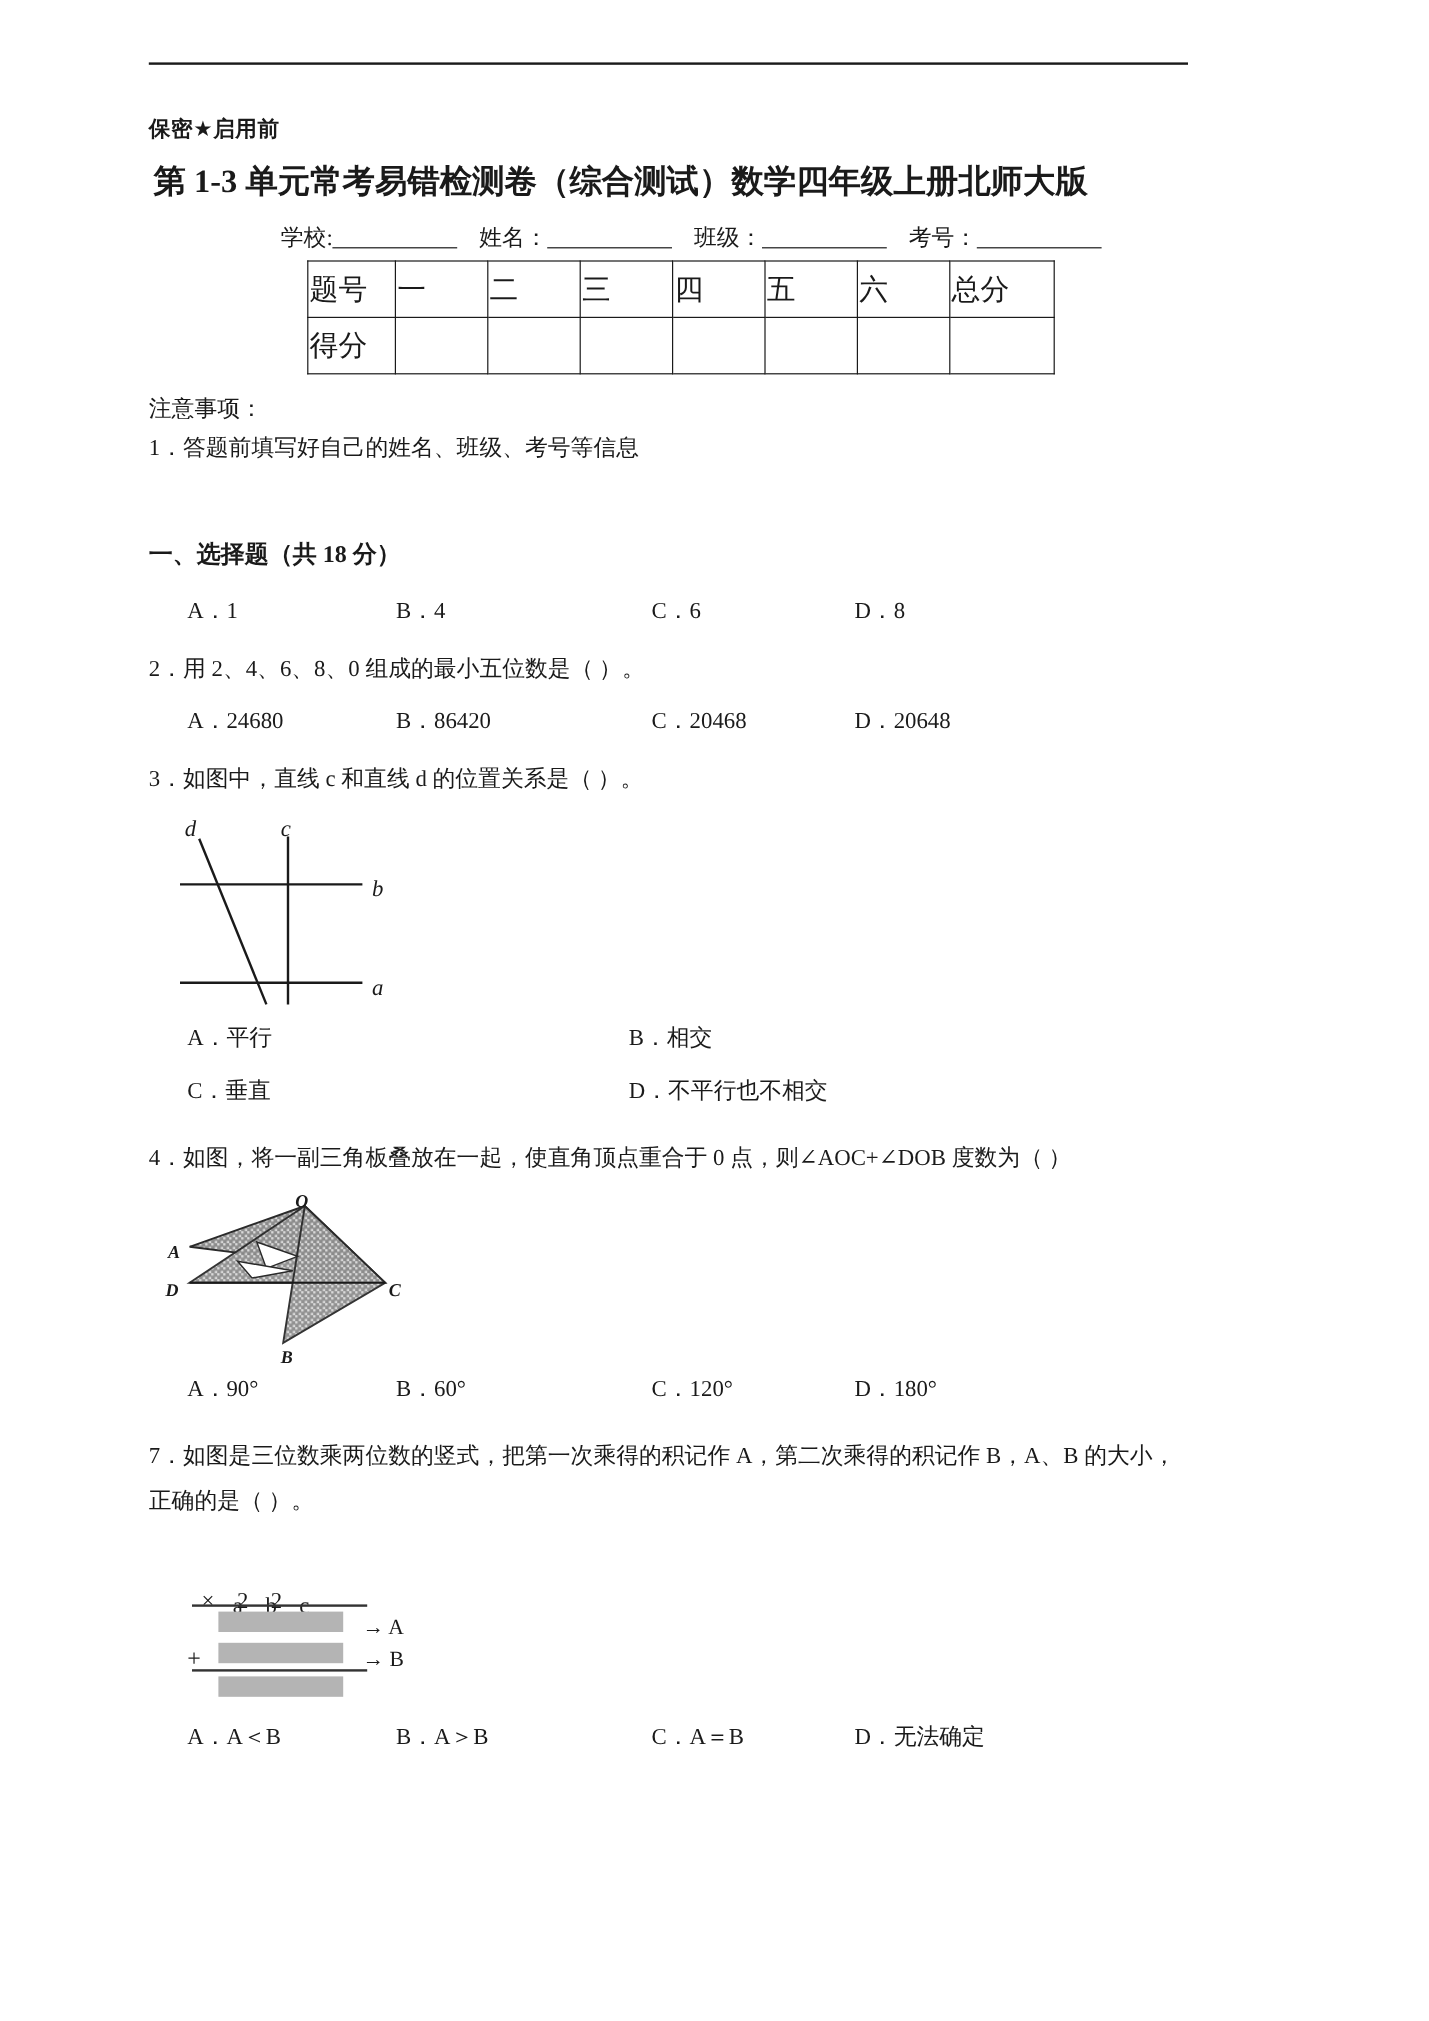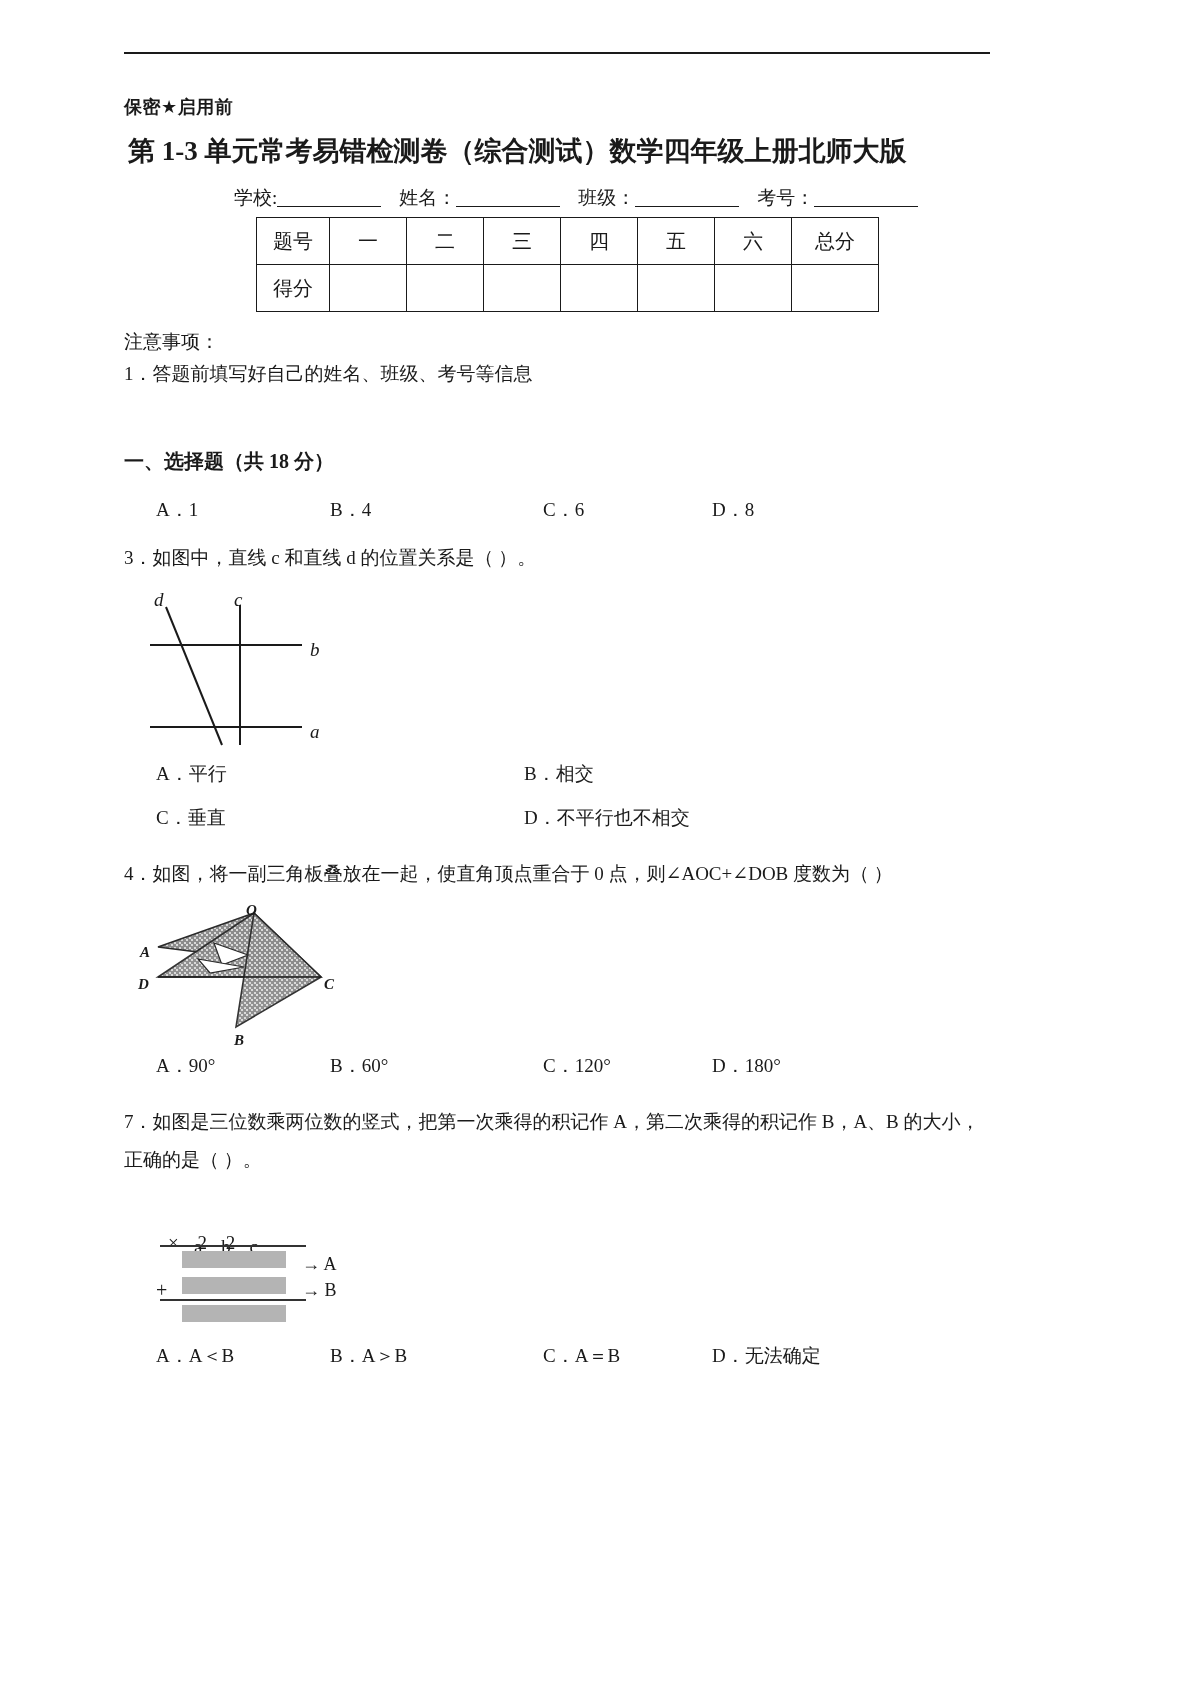--- a/index.html
+++ b/index.html
@@ -69,23 +69,23 @@
 
   table.score-table {
     border-collapse: collapse;
     margin: 4px 0 0 132px;
     table-layout: fixed;
   }
   table.score-table td {
     border: 1.2px solid #1a1a1a;
     width: 74px;
     height: 44px;
-    text-align: center;
+    text-align: left;
     vertical-align: middle;
-    font-size: 20px;
+    font-size: 24px;
   }
   table.score-table td.lead {
     width: 70px;
   }
   table.score-table td.total {
     width: 84px;
   }
 
   .notice {
     margin-top: 14px;
@@ -231,20 +231,29 @@
 
     <div class="q">
       <div class="opts cols4">
         <span class="opt o0">A．1</span>
         <span class="opt o1">B．4</span>
         <span class="opt o2">C．6</span>
         <span class="opt o3">D．8</span>
       </div>
     </div>
 
+    <div class="q">
+      <p class="q-stem">2．用 2、4、6、8、0 组成的最小五位数是（    ）。</p>
+      <div class="opts cols4">
+        <span class="opt o0">A．24680</span>
+        <span class="opt o1">B．86420</span>
+        <span class="opt o2">C．20468</span>
+        <span class="opt o3">D．20648</span>
+      </div>
+    </div>
 
     <div class="q">
       <p class="q-stem">3．如图中，直线 c 和直线 d 的位置关系是（    ）。</p>
 
       <div class="fig-lines">
         <svg width="300" height="160" viewBox="0 0 300 160">
 
           <line x1="8" y1="58" x2="160" y2="58" stroke="#1a1a1a" stroke-width="2"></line>
 
           <line x1="8" y1="140" x2="160" y2="140" stroke="#1a1a1a" stroke-width="2"></line>

